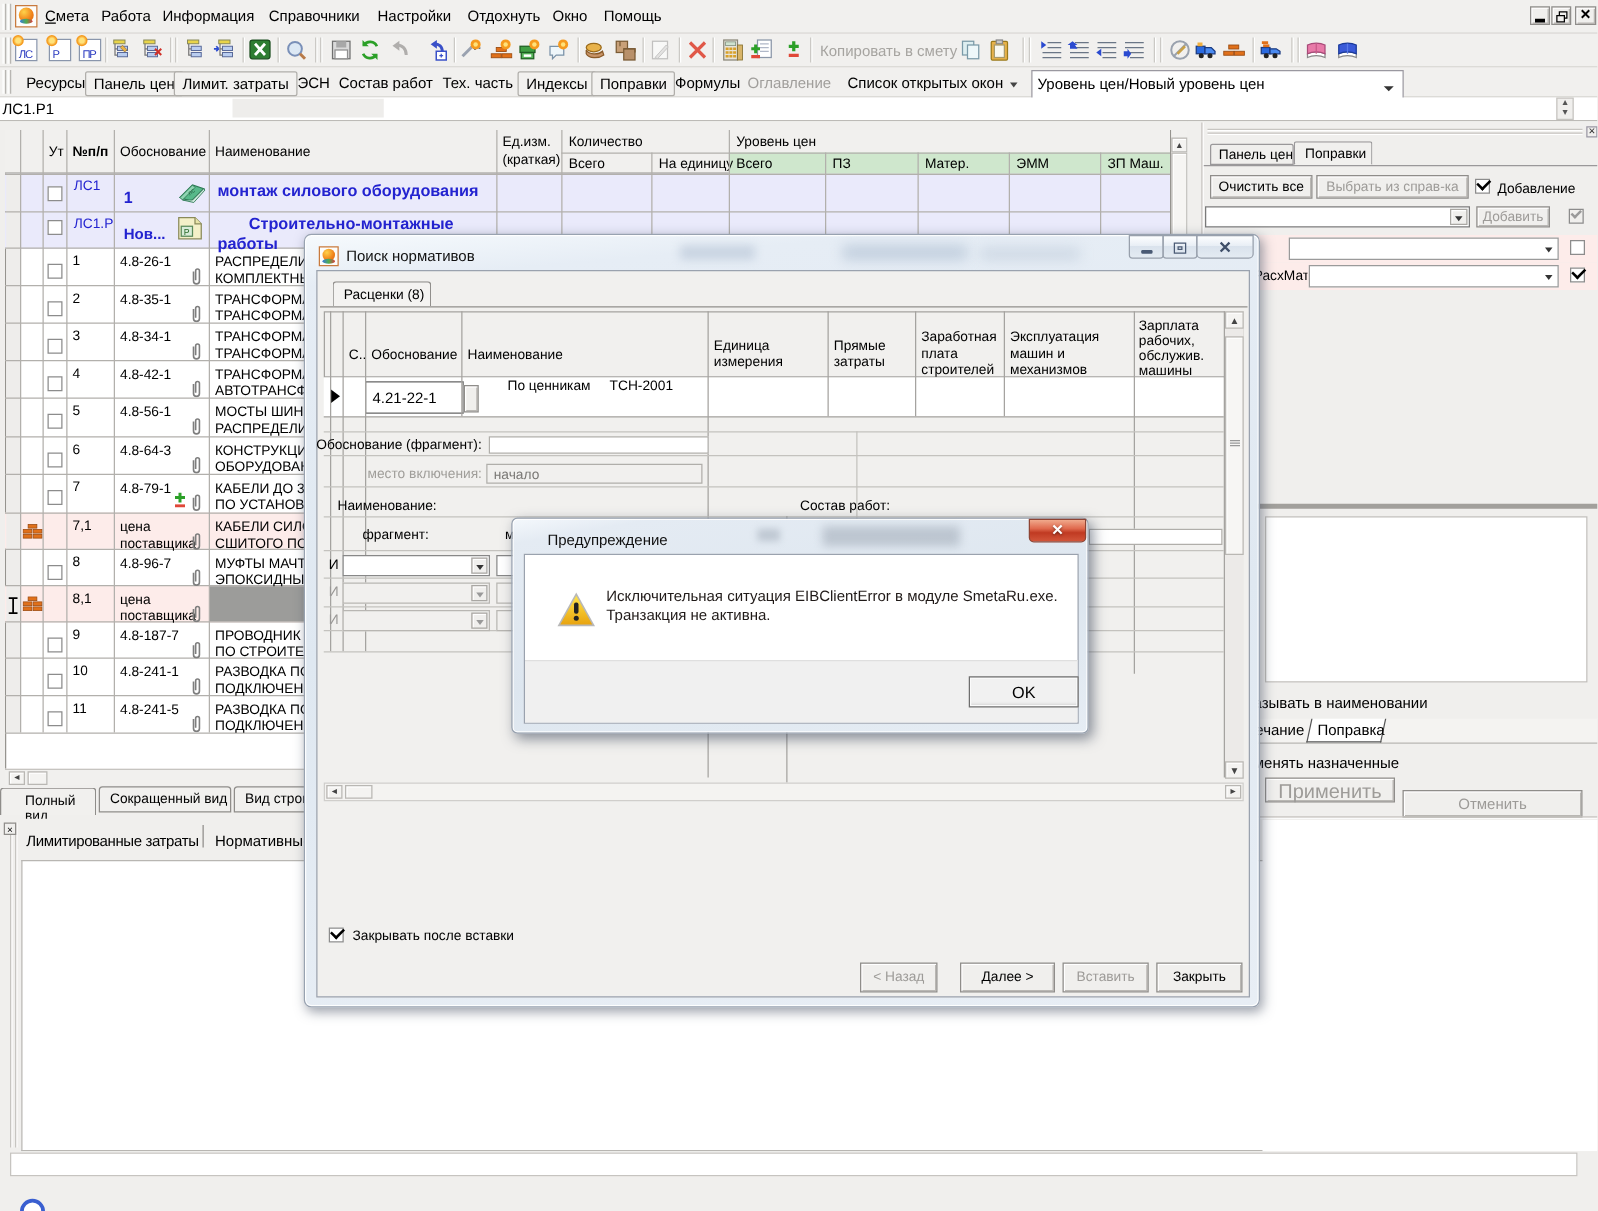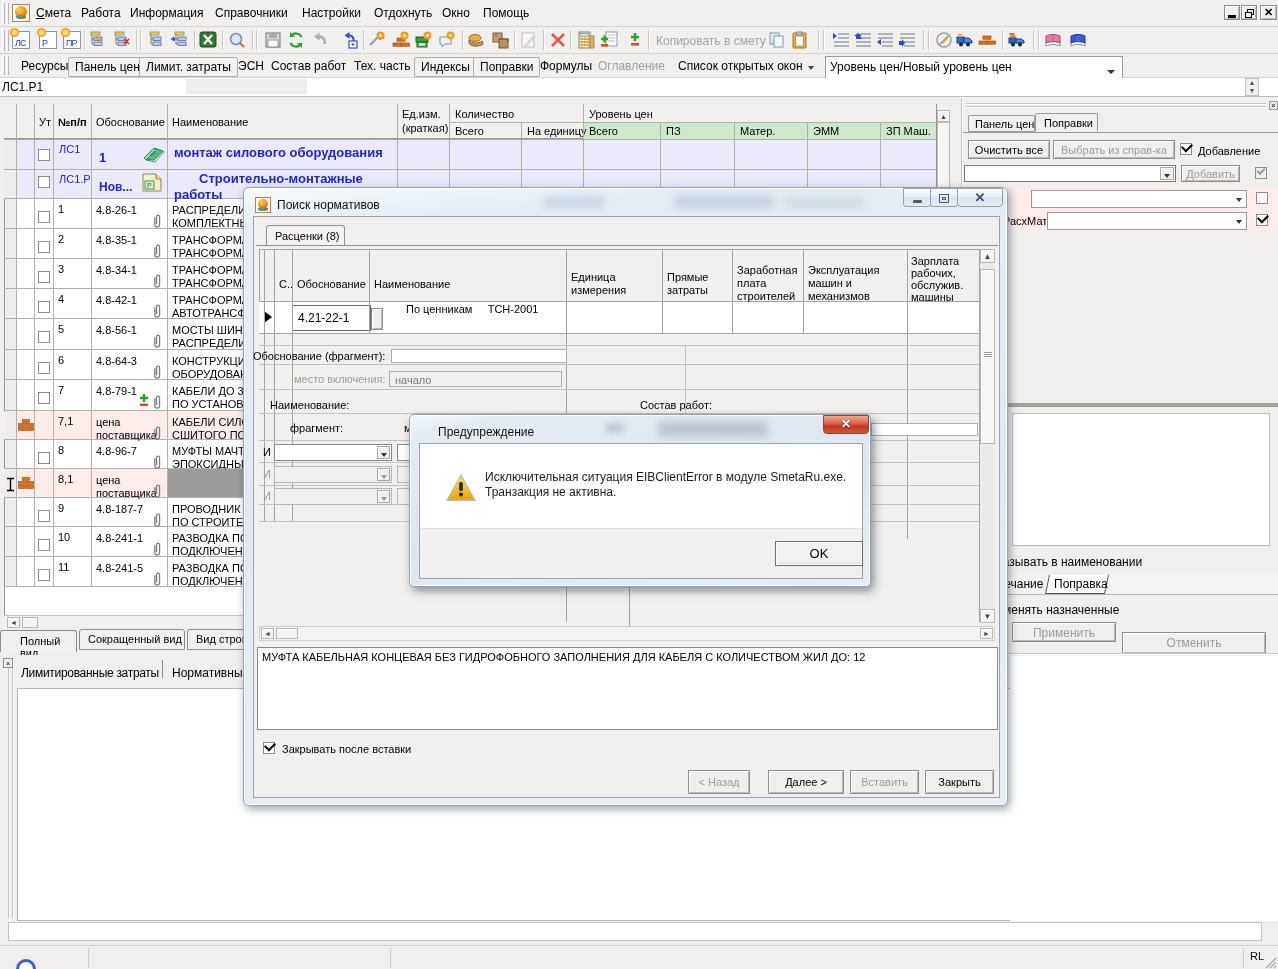--- a/index.html
+++ b/index.html
@@ -584,49 +584,39 @@
   <div class="abs" style="left:62px;top:316px;width:258px;height:133px;background:#fff;border:1px solid #c0beba"></div>
   <div class="abs" style="left:14px;top:459px;width:11px;height:11px;background:#fff;border:1px solid #888"></div>
   <div class="abs" style="left:32px;top:458px;font-size:12px;white-space:nowrap">Показывать в наименовании</div>
 
   <div class="abs" style="left:13px;top:478px;width:315px;height:20px;background:#f4f3f1;border-bottom:1px solid #b8b6b2"></div>
   <div class="abs" style="left:24px;top:480px;font-size:12px;white-space:nowrap">Примечание</div>
   <div class="abs" style="left:97px;top:478px;width:60px;height:19px;background:#fff;border:1px solid #555;border-top:none;transform:skewX(-12deg)"></div>
   <div class="abs" style="left:104px;top:480px;font-size:12px">Поправка</div>
   <div class="abs" style="left:13px;top:507px;width:11px;height:11px;background:#fff;border:1px solid #888"></div>
   <div class="abs" style="left:31px;top:506px;font-size:12px;white-space:nowrap">Применять назначенные</div>
-  <div class="btn dis" style="left:62px;top:525px;width:104px;height:20px;line-height:21px;font-size:12px">Применить</div>
+  <div class="btn dis" style="left:62px;top:525px;width:104px;height:20px;line-height:21px;font-size:16px">Применить</div>
   <div class="btn dis" style="left:172px;top:535px;width:144px;height:22px;line-height:21px;font-size:12px">Отменить</div>
   <div class="abs" style="left:13px;top:556px;width:315px;height:1px;border-top:1px solid #c7c5c1;box-shadow:0 1px 0 #fff"></div>
   <div class="abs" style="left:56px;top:559px;width:272px;height:264px;background:#fff"></div>
 </div>
 
 <div class="abs" id="bottompanel" style="left:0;top:655px;width:1013px;height:266px;background:#f0efed">
   <div class="abs" style="left:8px;top:3px;width:2px;height:260px;border-left:1px solid #c7c5c1;border-right:1px solid #fff"></div>
   <div class="abs" style="left:12px;top:3px;width:2px;height:260px;border-left:1px solid #c7c5c1;border-right:1px solid #fff"></div>
   <div class="abs" style="left:3px;top:3px;width:10px;height:10px;background:#f0efed;border:1px solid #8f8d8a;font-size:8px;line-height:9px;text-align:center">×</div>
   <div class="abs" style="left:21px;top:11px;font-size:12px;letter-spacing:-0.3px">Лимитированные затраты</div>
   <div class="abs" style="left:162px;top:5px;width:1px;height:18px;background:#8f8d8a"></div>
   <div class="abs" style="left:172px;top:11px;font-size:12px;width:75px;overflow:hidden;white-space:nowrap">Нормативные ре</div>
   <div class="abs" style="left:17px;top:33px;width:996px;height:233px;background:#fff;border:1px solid #b8b6b2;border-right:none"></div>
 </div>
 <div class="abs" style="left:1010px;top:656px;width:268px;height:265px;background:#fff"></div>
 
 <div class="abs" style="left:0;top:921px;width:1278px;height:48px;background:#f0efed">
   <div class="abs" style="left:8px;top:1px;width:1254px;height:19px;background:#fff;border:1px solid #c6c4c0"></div>
-  <div class="abs" style="left:0;top:24px;width:1278px;height:24px;border-top:1px solid #d5d3cf">
-    <div class="abs" style="left:88px;top:2px;width:1px;height:20px;background:#cfcdc9"></div>
-    <div class="abs" style="left:390px;top:2px;width:1px;height:20px;background:#cfcdc9"></div>
-    <div class="abs" style="left:1243px;top:2px;width:1px;height:20px;background:#cfcdc9"></div>
-    <div class="abs" style="left:1250px;top:4px;font-size:11px">RL</div>
-    <svg class="abs" style="left:1264px;top:10px" width="13" height="13">
-        <path d="M12 2 2 12M12 6 6 12M12 10l-2 2" stroke="#b0aeaa" stroke-width="1.5"></path>
-      </svg>
-
-  </div>
 </div>
 
 <div class="abs" id="dialog" style="left:243px;top:187px;width:765px;height:619px;border-radius:6px;background:linear-gradient(175deg,#f6fafd,#e6edf5 6%,#dfe8f1 50%,#e8eef5);border:1px solid #98a2b0;box-shadow:2px 3px 9px rgba(60,70,90,.5), inset 0 0 0 1px rgba(255,255,255,.9)">
 
   <div class="abs" style="left:11px;top:9px;width:16px;height:16px;background:#fdfdfb;border:1px solid #c87a3e">
     <div class="abs" style="left:2px;top:1px;width:10px;height:10px;border-radius:50%;background:radial-gradient(circle at 35% 30%,#ffd24a,#f08018 60%,#d8650a)"></div>
     <div class="abs" style="left:2px;top:9px;width:10px;height:4px;border-radius:50%;background:linear-gradient(90deg,#3a7ad8,#4fae4d,#d84040)"></div>
   </div>
   <div class="abs" style="left:33px;top:10px;font-size:12px;color:#111">Поиск нормативов</div>
 
@@ -726,23 +716,20 @@
         </div>
       <div class="sbbtn" style="left:0;top:360px;width:15px;height:14px;font-size:8px;line-height:13px">▼</div>
     </div>
 
     <div class="abs" style="left:5px;top:409px;width:736px;height:15px;background:#f4f3f1;border:1px solid #d0cecb">
       <div class="sbbtn" style="left:1px;top:1px;width:13px;height:11px;font-size:7px;line-height:10px">◄</div>
       <div class="sbbtn" style="left:16px;top:1px;width:22px;height:11px"></div>
       <div class="sbbtn" style="right:1px;top:1px;width:13px;height:11px;font-size:7px;line-height:10px">►</div>
     </div>
 
-    <div class="abs" style="left:3px;top:430px;width:741px;height:83px;background:#fff;border:1px solid #888">
-      <div class="abs" style="left:4px;top:3px;font-size:11px">МУФТА КАБЕЛЬНАЯ КОНЦЕВАЯ БЕЗ ГИДРОФОБНОГО ЗАПОЛНЕНИЯ ДЛЯ КАБЕЛЯ С КОЛИЧЕСТВОМ ЖИЛ ДО: 12</div>
-    </div>
     <div class="cb ck" style="left:9px;top:525px"></div>
     <div class="abs" style="left:28px;top:526px;font-size:11px">Закрывать после вставки</div>
     <div class="btn dis" style="left:434px;top:553px;width:62px;height:24px;line-height:23px">&lt; Назад</div>
     <div class="btn" style="left:514px;top:553px;width:76px;height:24px;line-height:23px">Далее &gt;</div>
     <div class="btn dis" style="left:596px;top:553px;width:69px;height:24px;line-height:23px">Вставить</div>
     <div class="btn" style="left:671px;top:553px;width:69px;height:24px;line-height:23px">Закрыть</div>
   </div>
 </div>
 
 <div class="abs" id="warning" style="left:409px;top:414px;width:462px;height:173px;border-radius:5px;background:linear-gradient(170deg,#f4f8fc,#e4ebf3 8%,#dde6ef 55%,#e6edf4);border:1px solid #96a0ae;box-shadow:3px 4px 10px rgba(50,60,80,.55), inset 0 0 0 1px rgba(255,255,255,.9)">

